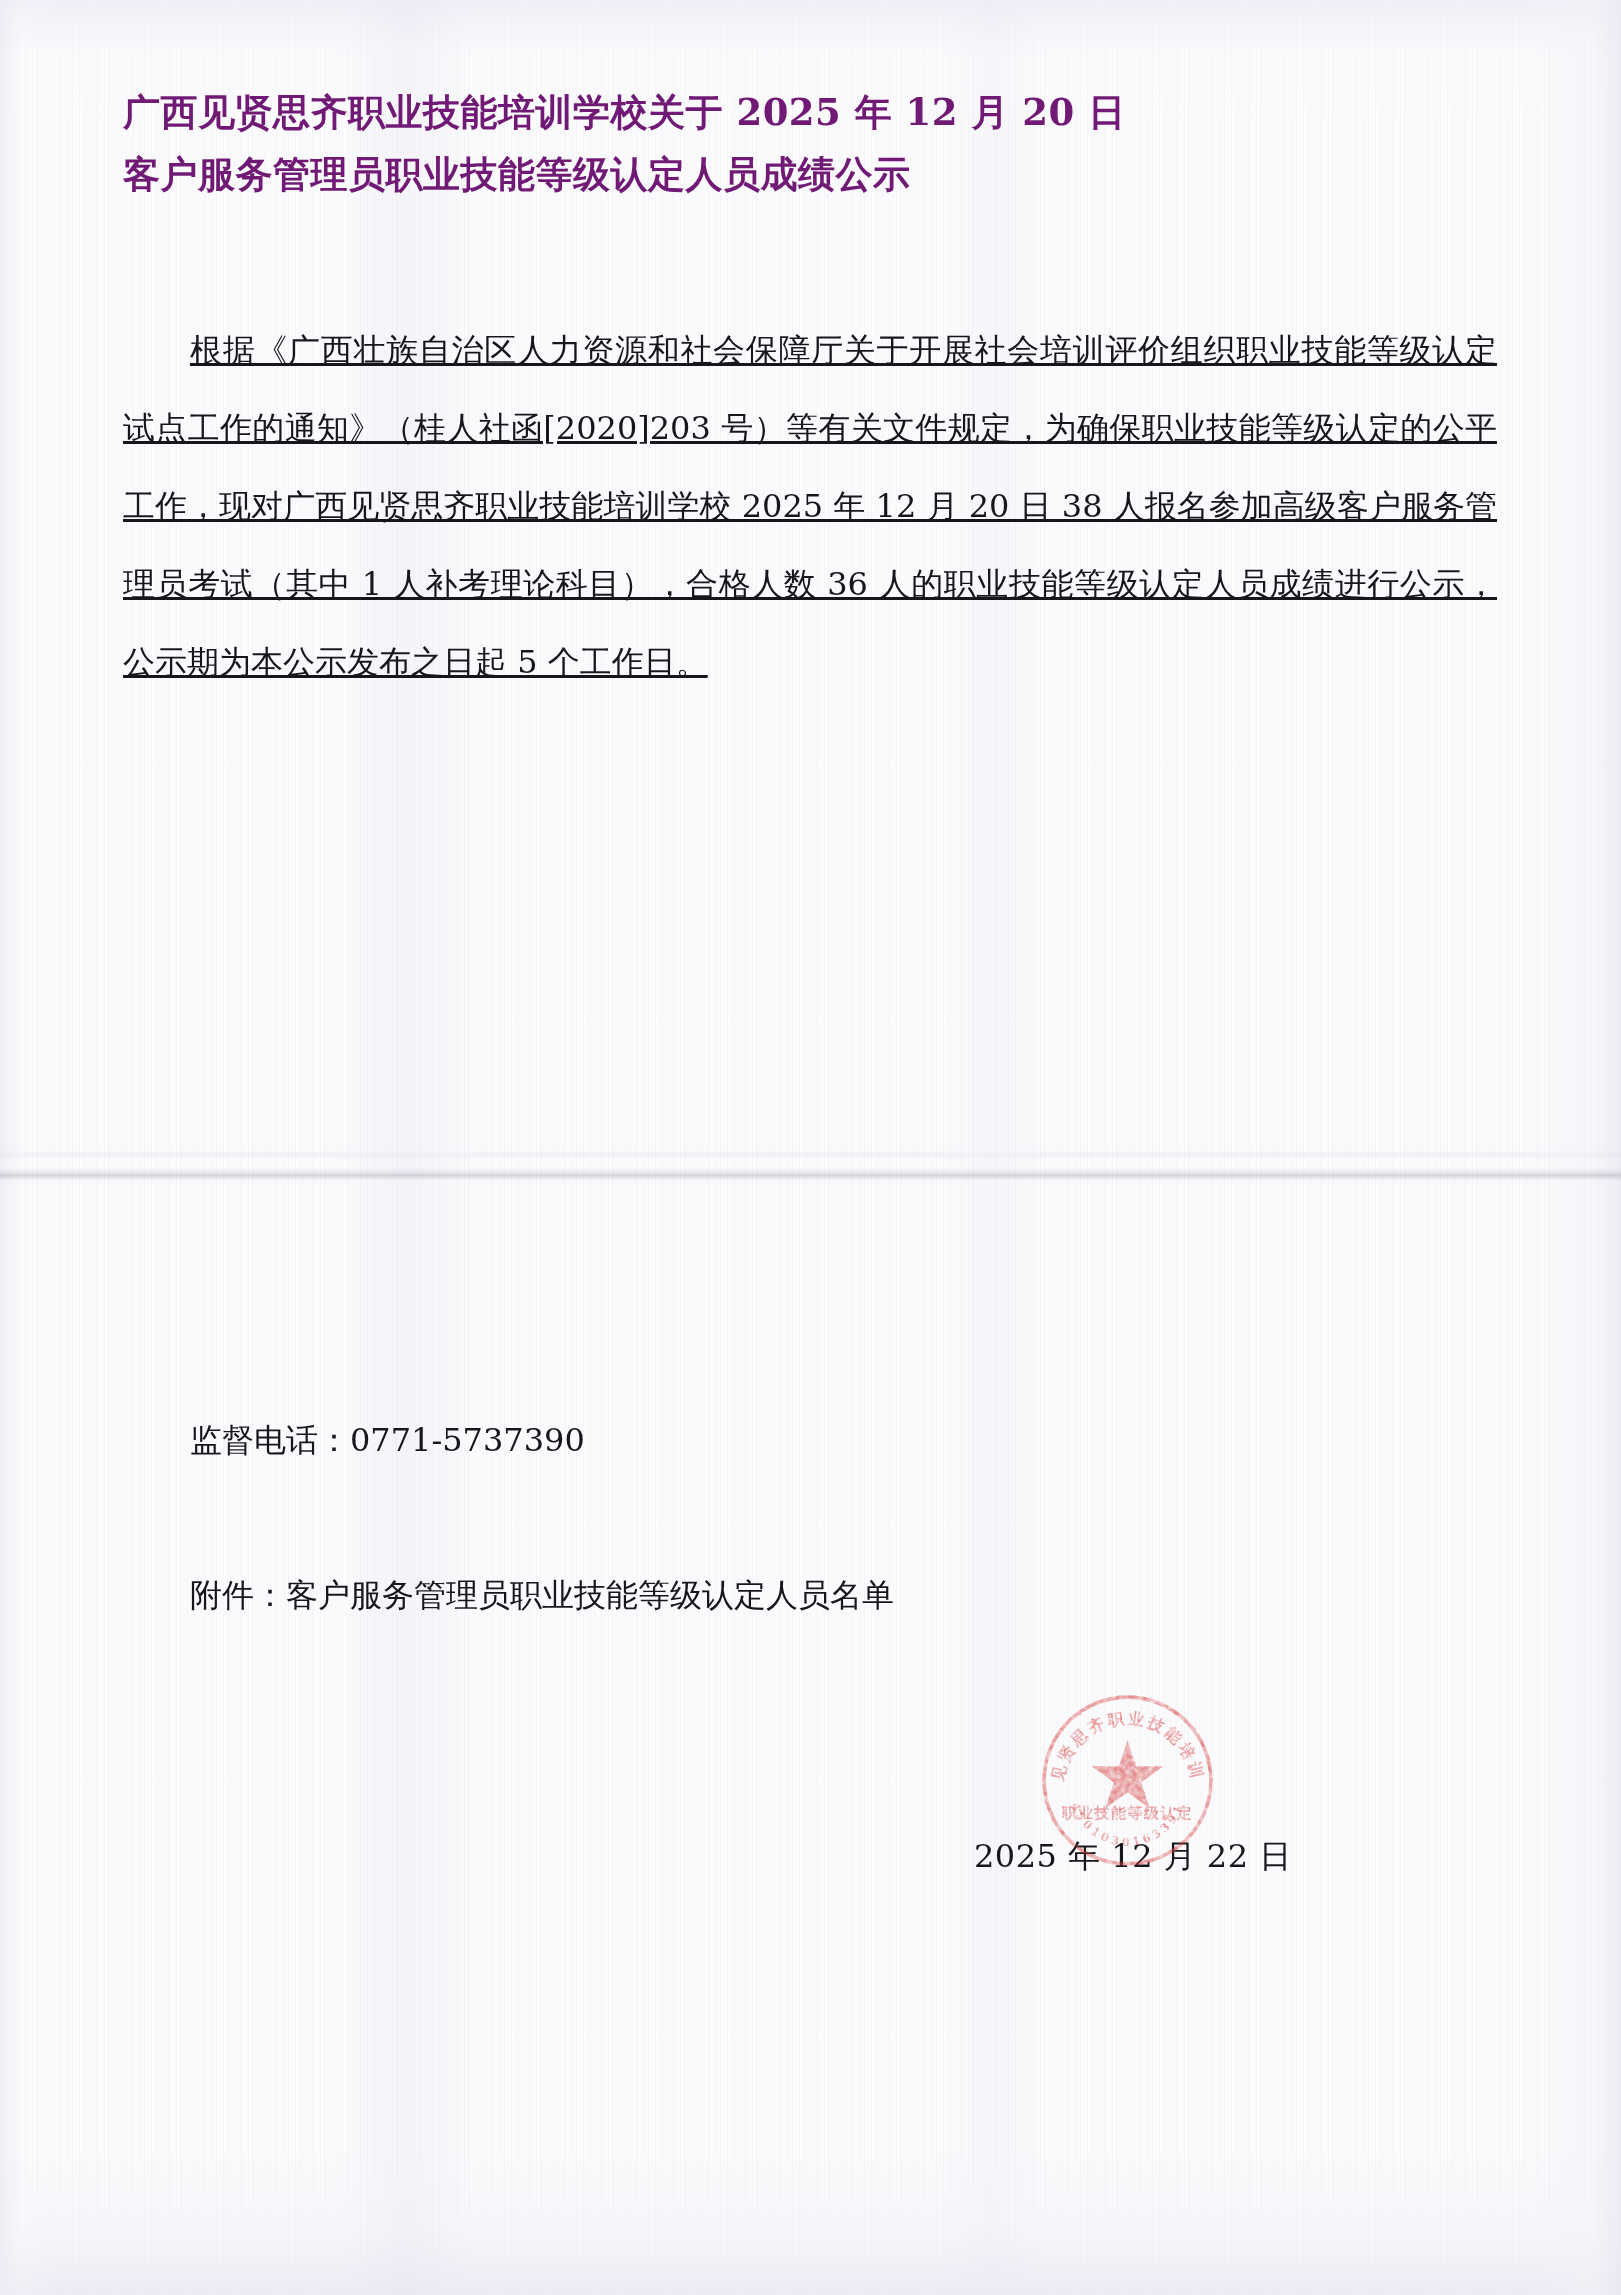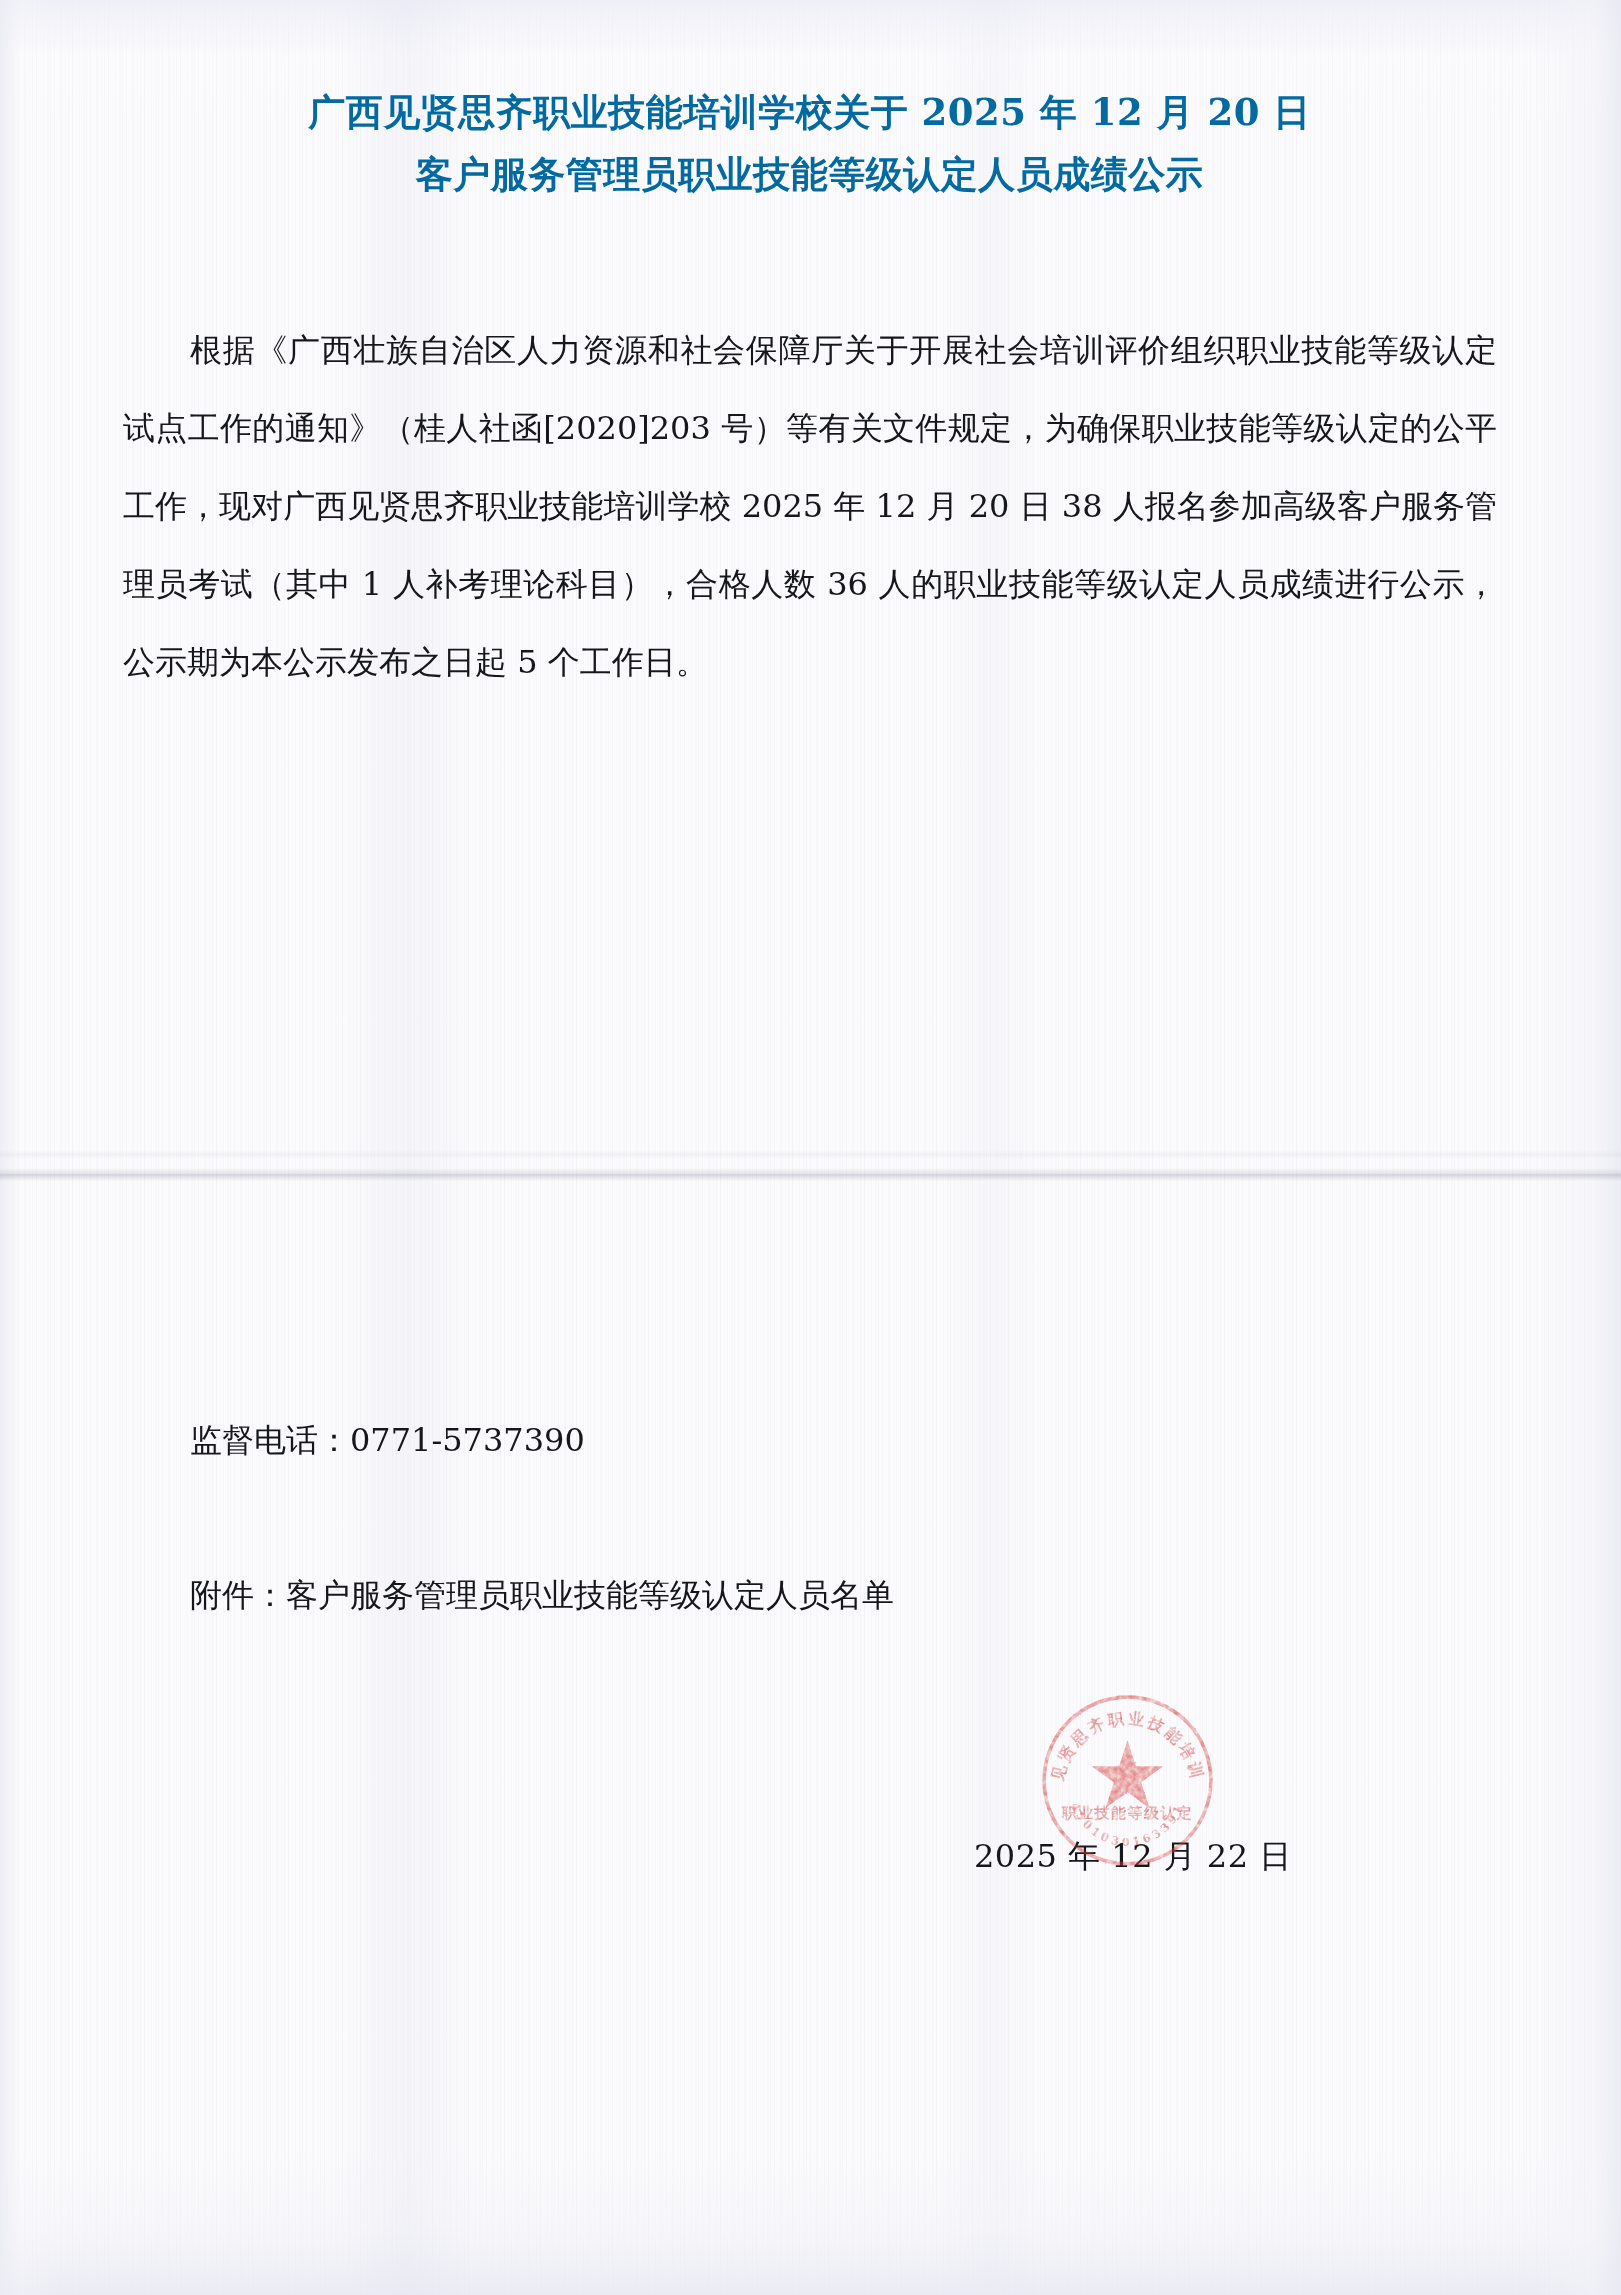--- a/index.html
+++ b/index.html
@@ -79,43 +79,42 @@
   }
 
   
   #doc{
     position:absolute;left:0;top:0;width:1621px;height:2295px;
     color:#15161a;
   }
 
   .title{
     position:absolute;left:123px;width:1373px;
-    text-align:center;
     font-size:37px;
     line-height:51px;
     letter-spacing:0.5px;
     font-weight:600;
-    color:#0369a1;
+    color:#701a75;
   }
   #title-l1{top:87px;}
   #title-l2{top:149px;}
 
   .para{
     position:absolute;left:123px;width:1374px;
     font-size:32px;
     line-height:78px;
     text-align:justify;
     text-justify:inter-ideograph;
     text-align-last:left;
     color:#16171b;
     letter-spacing:0px;
   }
   .indent{text-indent:67px;}
 
-  #para1{top:311px;}
+  #para1{top:311px;text-decoration:underline;}
   #para2{top:778px;}
   #line-law{top:1323px;}
   #line-tel1{top:1401px;}
   #line-tel2{top:1478px;left:309px;width:1188px;}
   #line-attach{top:1556px;}
 
   .sig{
     position:absolute;
     font-size:32px;
     line-height:62px;

